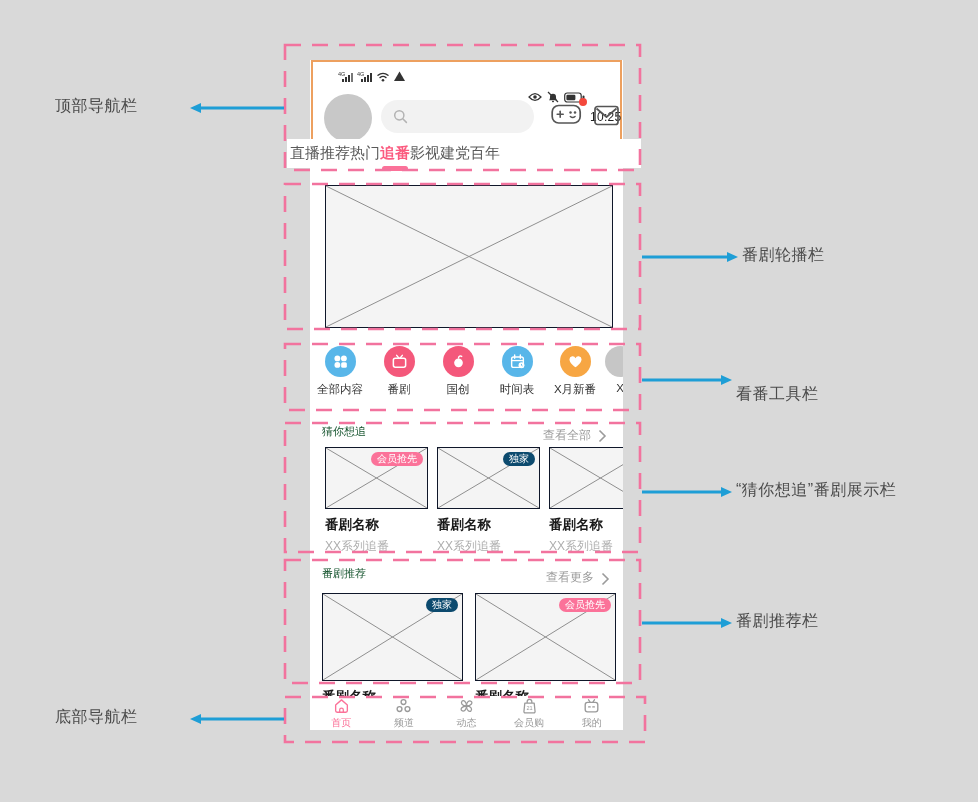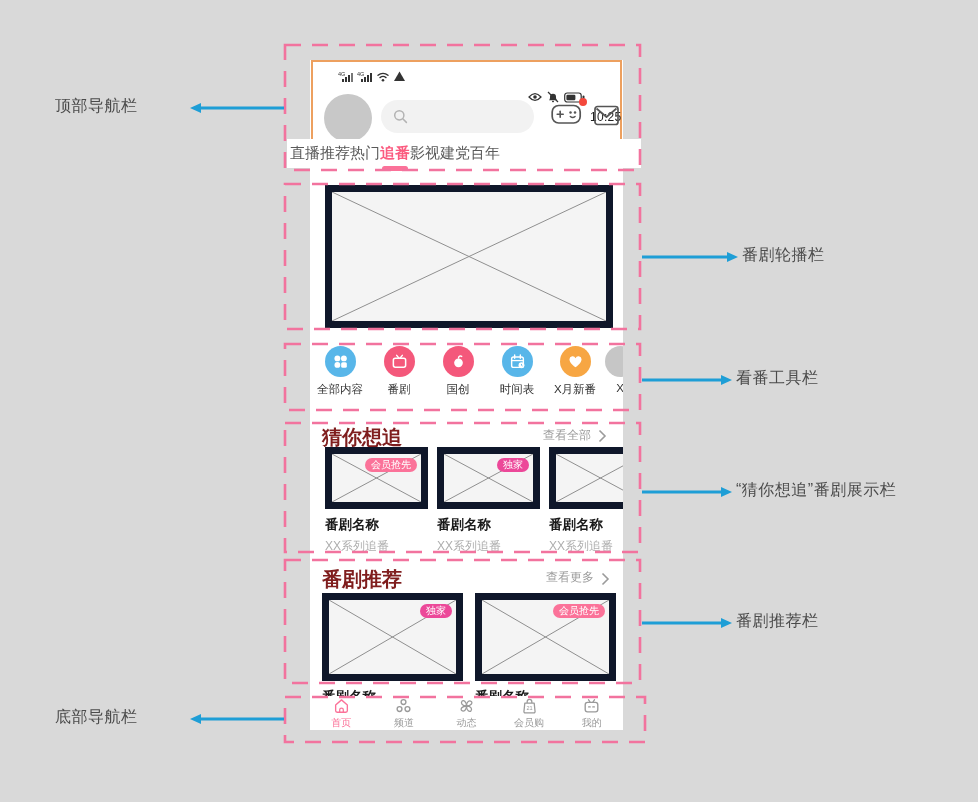--- a/index.html
+++ b/index.html
@@ -28,44 +28,44 @@
 
   
   .tabbar{left:287px;top:139px;width:354px;height:29px;background:#fff;z-index:3;
           display:flex;align-items:center;justify-content:flex-start;padding:0 3px;box-sizing:border-box;}
   .tab{font-size:15px;color:#5a5a5a;position:relative;white-space:nowrap;}
   .tab.active{color:#FB5C80;font-weight:bold;}
   .tab.active::after{content:"";position:absolute;left:50%;transform:translateX(-50%);bottom:-8px;
           width:26px;height:5px;border-radius:3px;background:#FB7299;}
 
   
-  .ph{background:#f4f4f4;border:7px solid #0f172a;box-sizing:border-box;position:relative;overflow:hidden;}
+  .ph{background:#f4f4f4;border:1px solid #0f172a;box-sizing:border-box;position:relative;overflow:hidden;}
   .ph svg{position:absolute;left:0;top:0;width:100%;height:100%;}
   .ph line{stroke:#8f8f8f;stroke-width:1;vector-effect:non-scaling-stroke;}
 
   .carousel{left:325px;top:185px;width:288px;height:143px;z-index:3;}
 
   
   .tools{left:310px;top:344px;width:313px;height:64px;overflow:hidden;z-index:3;}
   .tool{position:absolute;top:2px;width:58px;display:flex;flex-direction:column;align-items:center;}
   .tool-circle{width:31px;height:31px;border-radius:50%;display:flex;align-items:center;justify-content:center;}
   .tool-label{margin-top:5px;font-size:11.5px;color:#333;white-space:nowrap;}
   .tc-blue{background:#58B6E9;} .tc-pink{background:#F4587B;} .tc-orange{background:#F7A643;} .tc-gray{background:#c6c6c6;}
 
   
-  .sec-header{font-size:20px;font-weight:bold;color:#7f1d1d;z-index:3;}
+  .sec-header{font-size:11px;font-weight:normal;color:#14532d;z-index:3;}
   .sec-action{display:flex;align-items:center;gap:7px;font-size:12px;color:#9b9b9b;z-index:3;}
   .cards-guess{left:325px;top:447px;width:298px;height:104px;overflow:hidden;display:flex;gap:9px;z-index:3;}
   .card-s .img{width:103px;height:62px;}
   .cards-rec{left:322px;top:593px;width:301px;height:110px;overflow:hidden;display:flex;gap:12px;z-index:3;}
   .card-l .img{width:141px;height:88px;}
   .card{flex:none;}
   .badge{position:absolute;top:4px;right:4px;color:#fff;font-size:10px;line-height:14px;
          padding:0 6px;border-radius:8px;white-space:nowrap;z-index:2;}
-  .badge-pink{background:#FB7299;} .badge-blue{background:#ec4899;}
+  .badge-pink{background:#FB7299;} .badge-blue{background:#0c4a6e;}
   .card-title{margin-top:7px;font-size:13.5px;font-weight:bold;color:#1a1a1a;}
   .card-sub{margin-top:4px;font-size:12px;color:#aeaeae;}
 
   
   .navbar{left:310px;top:696px;width:313px;height:34px;background:#fff;z-index:5;display:flex;}
   .nav-item{flex:1;display:flex;flex-direction:column;align-items:center;justify-content:flex-start;padding-top:1px;}
   .nav-label{font-size:10px;color:#9a9a9a;margin-top:1px;}
   .nav-item.active .nav-label{color:#FB7299;}
 
   
@@ -362,17 +362,17 @@
       <polygon points="732,492 721,487 721,497" stroke="none"></polygon>
       <line x1="642" y1="623" x2="722" y2="623"></line>
       <polygon points="732,623 721,618 721,628" stroke="none"></polygon>
       <line x1="284" y1="719" x2="200" y2="719"></line>
       <polygon points="190,719 201,714 201,724" stroke="none"></polygon>
     </g>
   </svg>
 
   <div class="abs note" style="left:55px;top:96px;">顶部导航栏</div>
   <div class="abs note" style="left:742px;top:245px;">番剧轮播栏</div>
-  <div class="abs note" style="left:736px;top:368px;">看番工具栏</div>
+  <div class="abs note" style="left:736px;top:384px;">看番工具栏</div>
   <div class="abs note" style="left:736px;top:480px;">“猜你想追”番剧展示栏</div>
   <div class="abs note" style="left:736px;top:611px;">番剧推荐栏</div>
   <div class="abs note" style="left:55px;top:707px;">底部导航栏</div>
 </div>
 
 </body></html>

